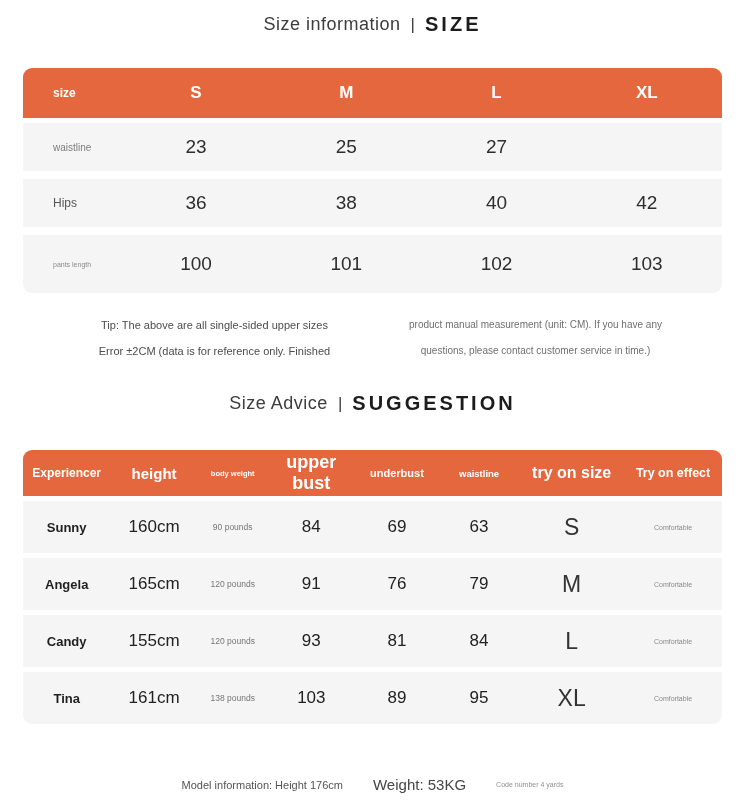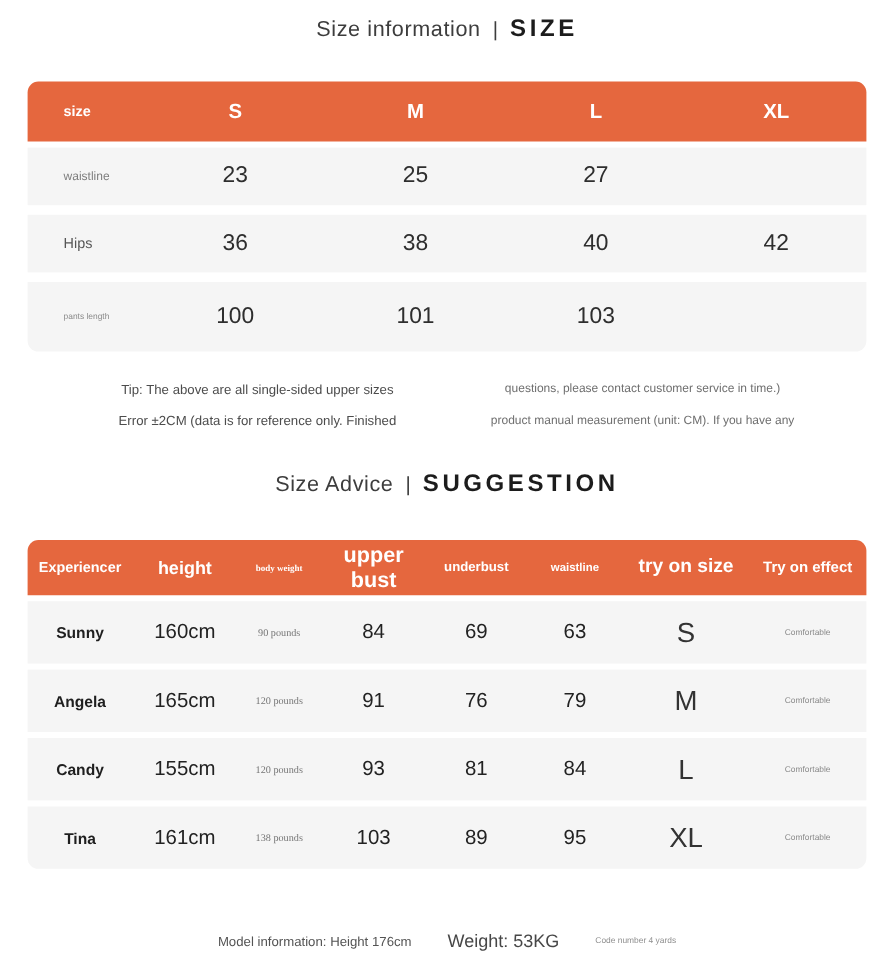--- a/index.html
+++ b/index.html
@@ -35,21 +35,21 @@
   .lbl-waistline { font-size:10px; color:#7d7d7d; }
   .lbl-hips      { font-size:12px; color:#555; }
   .lbl-pants     { font-size:7px;  color:#8a8a8a; }
 
   
   .tip { position:absolute; top:312px; left:0; width:100%; display:flex; justify-content:center; gap:26px; }
   .tip .tip-left  { width:300px; text-align:center; font-size:11px; color:#4c4c4c; line-height:26px; }
   .tip .tip-right { width:290px; text-align:center; font-size:10px; color:#6f6f6f; line-height:26px; }
 
   
-  .a-c0 { width:12.5%; } .a-c1 { width:12.5%; } .a-c2 { width:10%;font-family:Liberation Serif, serif; } .a-c3 { width:12.5%; }
+  .a-c0 { width:12.5%; } .a-c1 { width:12.5%; } .a-c2 { width:10%; } .a-c3 { width:12.5%; }
   .a-c4 { width:12%; }  .a-c5 { width:11.5%; } .a-c6 { width:15%; } .a-c7 { width:14%; }
   #advice-table .thead > div, #advice-table .trow > div { text-align:center; }
   #advice-table .thead { height:46px; }
   #advice-table .thead .h0 { font-size:12px;  font-weight:bold; }
   #advice-table .thead .h1 { font-size:15px;  font-weight:bold; }
   #advice-table .thead .h2 { font-size:7.5px; font-weight:bold; }
   #advice-table .thead .h3 { font-size:18px;font-weight:bold; }
   #advice-table .thead .h4 { font-size:11px;  font-weight:bold; }
   #advice-table .thead .h5 { font-size:9.5px; font-weight:bold; }
   #advice-table .thead .h6 { font-size:16px;  font-weight:bold; }
@@ -97,32 +97,33 @@
       <div class="s-c0 lbl-hips">Hips</div>
       <div class="s-c">36</div>
       <div class="s-c">38</div>
       <div class="s-c">40</div>
       <div class="s-c">42</div>
     </div>
     <div class="trow r2 last">
       <div class="s-c0 lbl-pants">pants length</div>
       <div class="s-c">100</div>
       <div class="s-c">101</div>
+      <div class="s-c">102</div>
       <div class="s-c">103</div>
     </div>
   </div>
 
   <div class="tip">
     <div class="tip-left">
       <div>Tip: The above are all single-sided upper sizes</div>
       <div>Error ±2CM (data is for reference only. Finished</div>
     </div>
     <div class="tip-right">
+      <div>product manual measurement (unit: CM). If you have any</div>
       <div>questions, please contact customer service in time.)</div>
-      <div>product manual measurement (unit: CM). If you have any</div>
     </div>
   </div>
 
   <div class="sec-title" id="title-advice">
     <span class="t-left">Size Advice</span>
     <span class="t-div">|</span>
     <span class="t-right">SUGGESTION</span>
   </div>
 
   <div class="tbl" id="advice-table">

